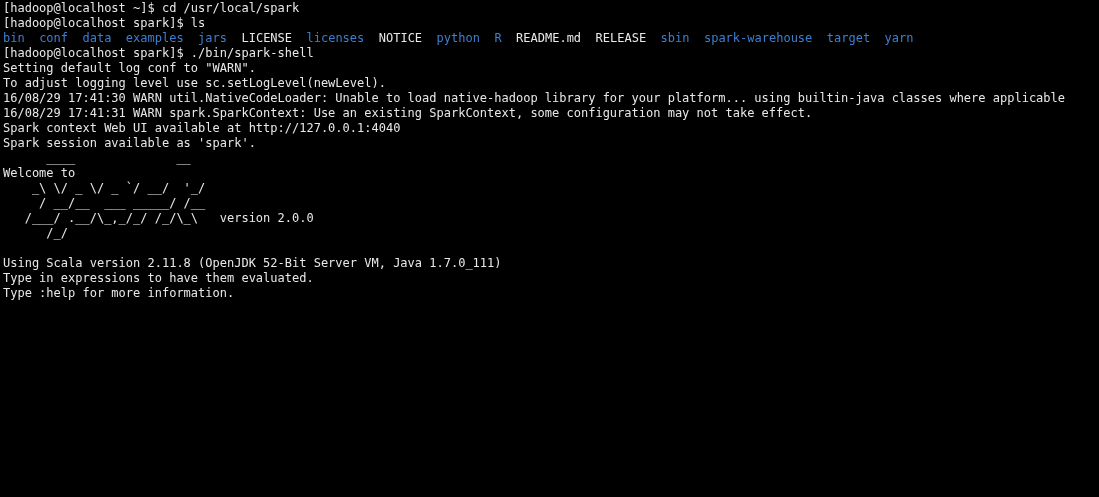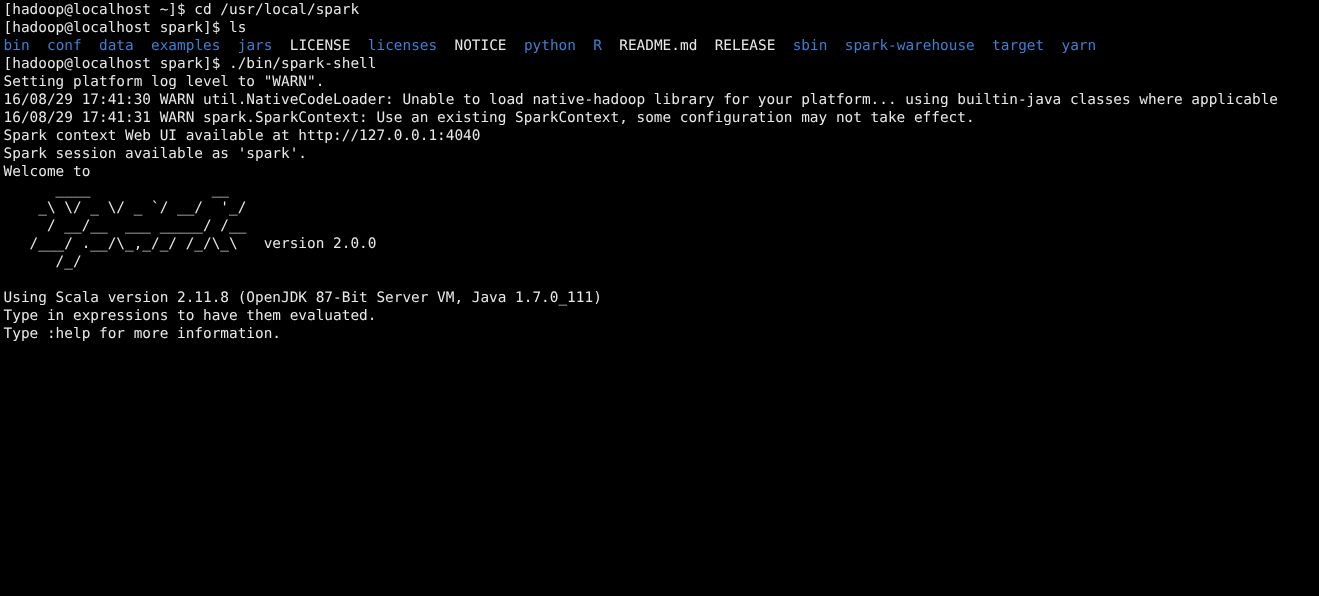--- a/index.html
+++ b/index.html
@@ -37,29 +37,30 @@
   }
 </style>
 </head>
 <body>
 
 <div class="terminal" id="terminal" style="background: rgb(0, 0, 0); color: rgb(232, 232, 232);">
     <div class="line"><span class="seg-text">[hadoop@localhost ~]$ cd /usr/local/spark</span></div>
     <div class="line"><span class="seg-text">[hadoop@localhost spark]$ ls</span></div>
     <div class="line"><span class="seg-dir" style="color: rgb(61, 127, 208);">bin</span><span class="seg-text">  </span><span class="seg-dir" style="color: rgb(61, 127, 208);">conf</span><span class="seg-text">  </span><span class="seg-dir" style="color: rgb(61, 127, 208);">data</span><span class="seg-text">  </span><span class="seg-dir" style="color: rgb(61, 127, 208);">examples</span><span class="seg-text">  </span><span class="seg-dir" style="color: rgb(61, 127, 208);">jars</span><span class="seg-text">  </span><span class="seg-text">LICENSE</span><span class="seg-text">  </span><span class="seg-dir" style="color: rgb(61, 127, 208);">licenses</span><span class="seg-text">  </span><span class="seg-text">NOTICE</span><span class="seg-text">  </span><span class="seg-dir" style="color: rgb(61, 127, 208);">python</span><span class="seg-text">  </span><span class="seg-dir" style="color: rgb(61, 127, 208);">R</span><span class="seg-text">  </span><span class="seg-text">README.md</span><span class="seg-text">  </span><span class="seg-text">RELEASE</span><span class="seg-text">  </span><span class="seg-dir" style="color: rgb(61, 127, 208);">sbin</span><span class="seg-text">  </span><span class="seg-dir" style="color: rgb(61, 127, 208);">spark-warehouse</span><span class="seg-text">  </span><span class="seg-dir" style="color: rgb(61, 127, 208);">target</span><span class="seg-text">  </span><span class="seg-dir" style="color: rgb(61, 127, 208);">yarn</span></div>
     <div class="line"><span class="seg-text">[hadoop@localhost spark]$ ./bin/spark-shell</span></div>
-    <div class="line"><span class="seg-text">Setting platform log level to "WARN".</span></div>
+    <div class="line"><span class="seg-text">Setting default log conf to "WARN".</span></div>
+    <div class="line"><span class="seg-text">To adjust logging level use sc.setLogLevel(newLevel).</span></div>
     <div class="line"><span class="seg-text">16/08/29 17:41:30 WARN util.NativeCodeLoader: Unable to load native-hadoop library for your platform... using builtin-java classes where applicable</span></div>
     <div class="line"><span class="seg-text">16/08/29 17:41:31 WARN spark.SparkContext: Use an existing SparkContext, some configuration may not take effect.</span></div>
     <div class="line"><span class="seg-text">Spark context Web UI available at http://127.0.0.1:4040</span></div>
     <div class="line"><span class="seg-text">Spark session available as 'spark'.</span></div>
+    <div class="line"><span class="seg-text">      ____              __</span></div>
     <div class="line"><span class="seg-text">Welcome to</span></div>
-    <div class="line"><span class="seg-text">      ____              __</span></div>
     <div class="line"><span class="seg-text">    _\ \/ _ \/ _ `/ __/  '_/</span></div>
     <div class="line"><span class="seg-text">     / __/__  ___ _____/ /__</span></div>
     <div class="line"><span class="seg-text">   /___/ .__/\_,_/_/ /_/\_\   version 2.0.0</span></div>
     <div class="line"><span class="seg-text">      /_/</span></div>
     <div class="line"></div>
-    <div class="line"><span class="seg-text">Using Scala version 2.11.8 (OpenJDK 87-Bit Server VM, Java 1.7.0_111)</span></div>
+    <div class="line"><span class="seg-text">Using Scala version 2.11.8 (OpenJDK 52-Bit Server VM, Java 1.7.0_111)</span></div>
     <div class="line"><span class="seg-text">Type in expressions to have them evaluated.</span></div>
     <div class="line"><span class="seg-text">Type :help for more information.</span></div>
     <div class="line"></div>
   </div>
 
 </body></html>

